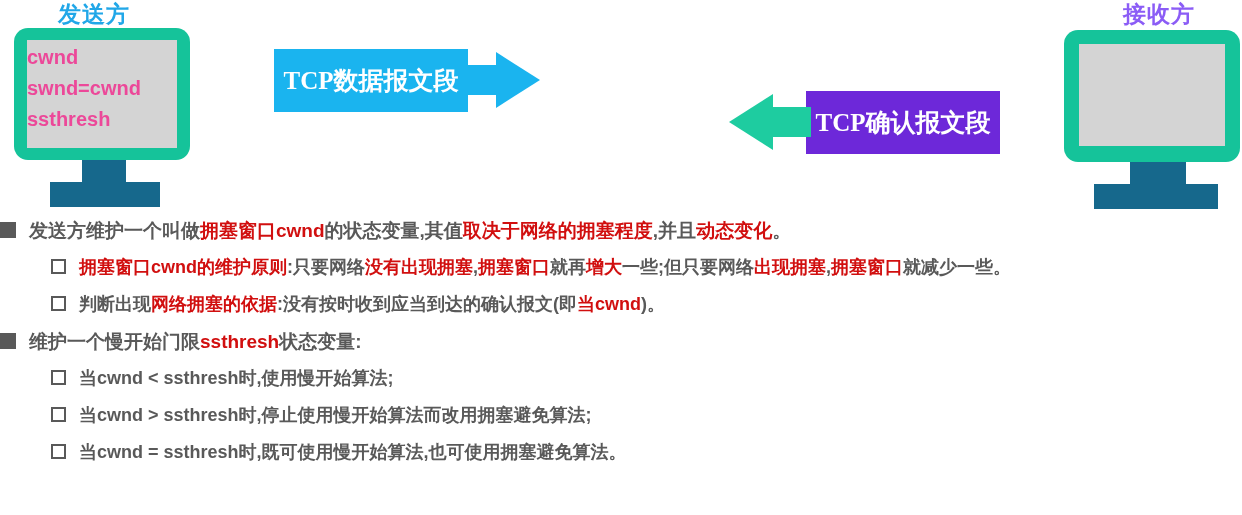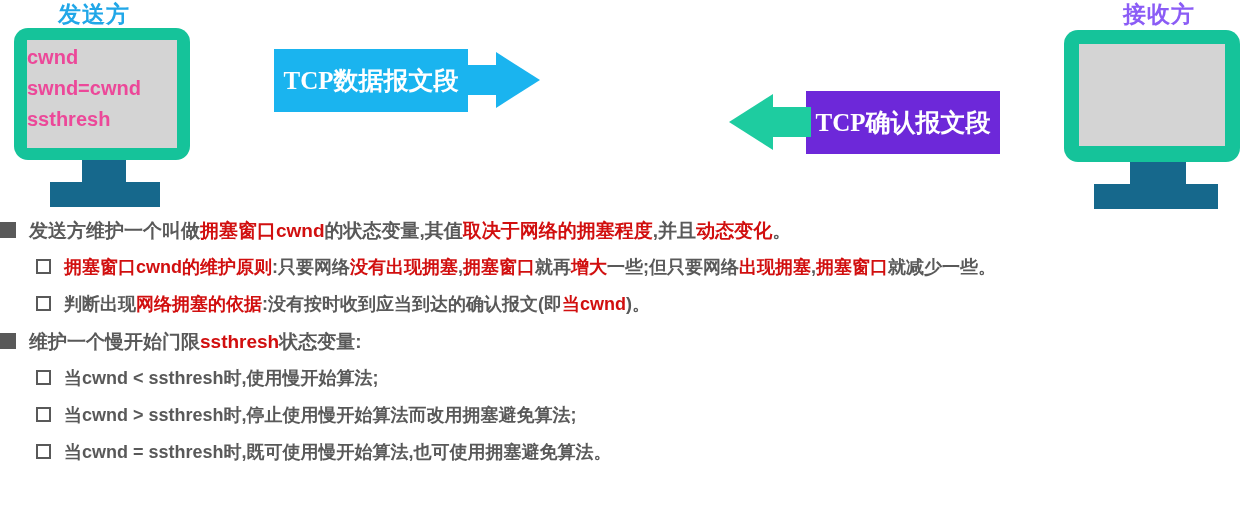--- a/index.html
+++ b/index.html
@@ -155,21 +155,21 @@
     position: absolute;
     left: 0; top: 214px;
     width: 1242px;
   }
   .bullet-row {
     display: flex;
     align-items: flex-start;
     height: 37px;
   }
   .bullet-row.level1 { padding-left: 0; }
-  .bullet-row.level2 { padding-left: 36px; }
+  .bullet-row.level2 { padding-left: 51px; }
 
   .marker {
     flex: 0 0 auto;
     margin-top: 8px;
     margin-right: 13px;
   }
   .marker.filled {
     width: 16px; height: 16px;
     background: #595959;
   }

